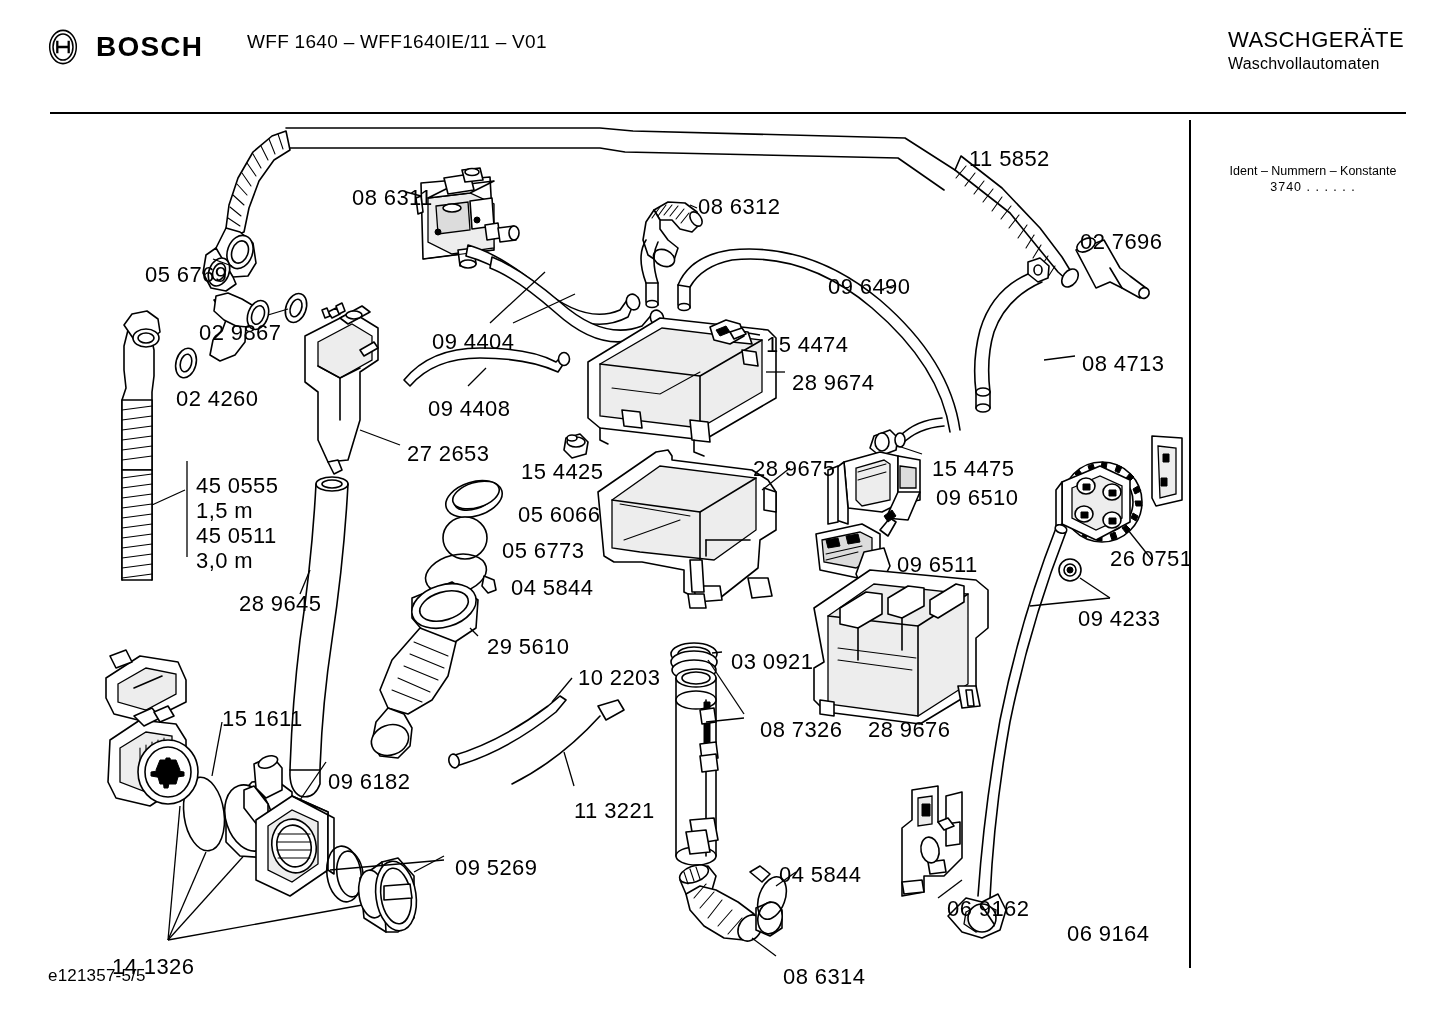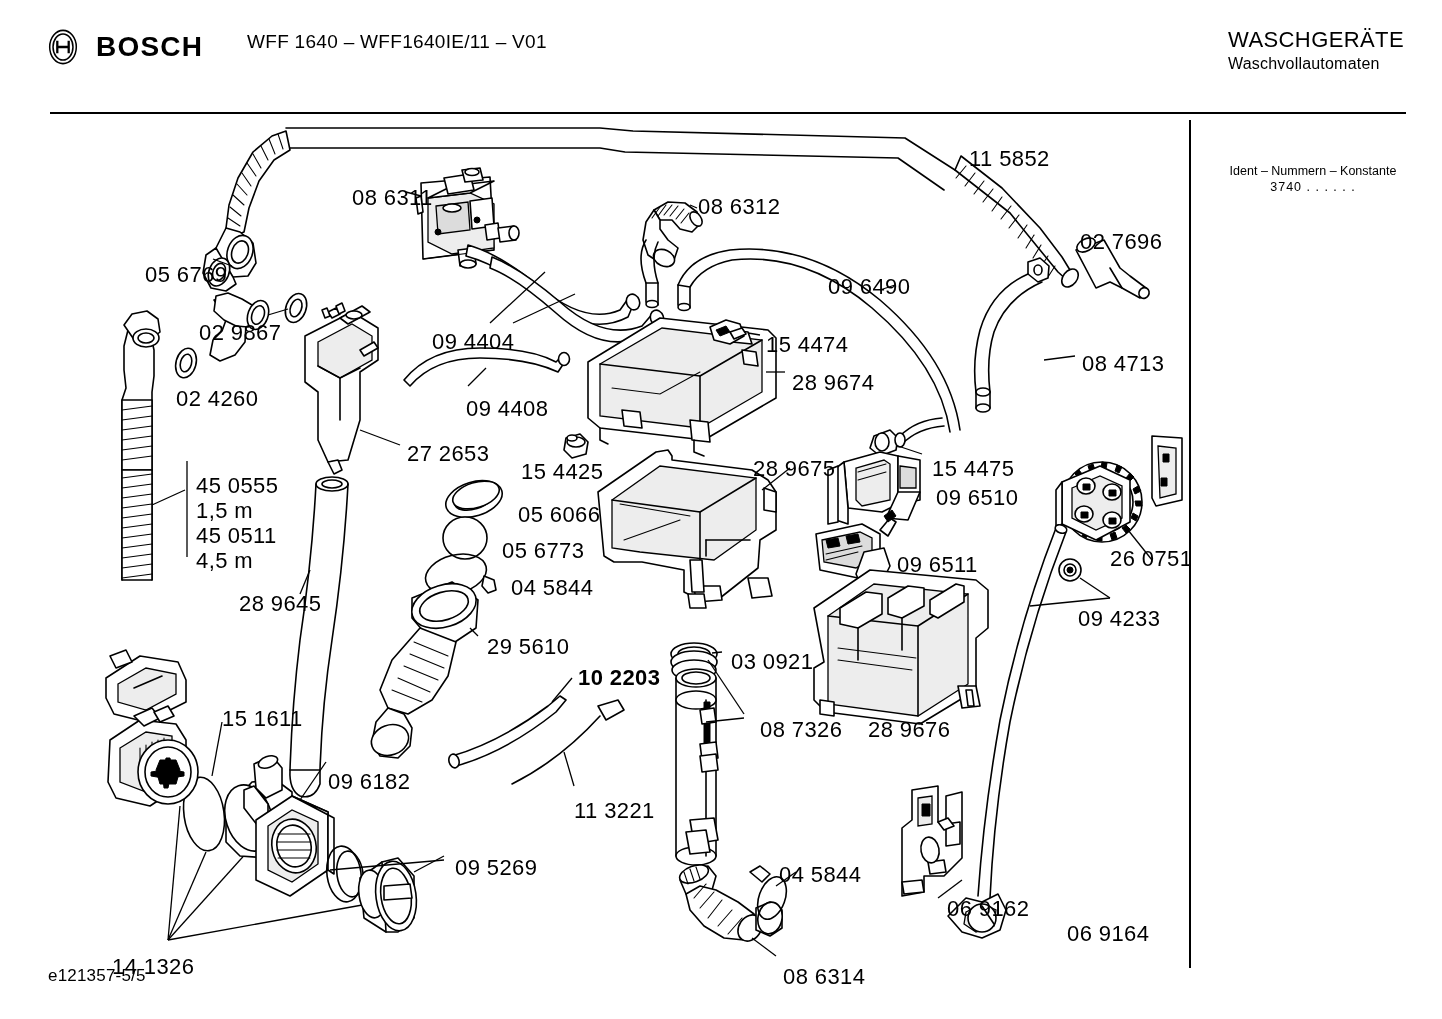--- a/index.html
+++ b/index.html
@@ -612,46 +612,46 @@
       <path class="o2" d="M982 906 L994 924"></path>
     </g>
 
   </svg>
 
   <div class="lbl" style="left:145px;top:262px;">05 6769</div>
   <div class="lbl" style="left:199px;top:320px;">02 9867</div>
   <div class="lbl" style="left:176px;top:386px;">02 4260</div>
   <div class="lbl" style="left:352px;top:185px;">08 6311</div>
   <div class="lbl" style="left:432px;top:329px;">09 4404</div>
-  <div class="lbl" style="left:466px;top:396px;">09 4408</div>
+  <div class="lbl" style="left:428px;top:396px;">09 4408</div>
   <div class="lbl" style="left:698px;top:194px;">08 6312</div>
   <div class="lbl" style="left:969px;top:146px;">11 5852</div>
   <div class="lbl" style="left:828px;top:274px;">09 6490</div>
   <div class="lbl" style="left:1080px;top:229px;">02 7696</div>
   <div class="lbl" style="left:1082px;top:351px;">08 4713</div>
   <div class="lbl" style="left:766px;top:332px;">15 4474</div>
   <div class="lbl" style="left:792px;top:370px;">28 9674</div>
   <div class="lbl" style="left:196px;top:473px;">45 0555</div>
   <div class="lbl" style="left:196px;top:498px;">1,5 m</div>
   <div class="lbl" style="left:196px;top:523px;">45 0511</div>
-  <div class="lbl" style="left:196px;top:548px;">4,5 m</div>
+  <div class="lbl" style="left:196px;top:548px;">3,0 m</div>
   <div class="lbl" style="left:239px;top:591px;">28 9645</div>
   <div class="lbl" style="left:407px;top:441px;">27 2653</div>
   <div class="lbl" style="left:521px;top:459px;">15 4425</div>
   <div class="lbl" style="left:518px;top:502px;">05 6066</div>
   <div class="lbl" style="left:502px;top:538px;">05 6773</div>
   <div class="lbl" style="left:511px;top:575px;">04 5844</div>
   <div class="lbl" style="left:487px;top:634px;">29 5610</div>
   <div class="lbl" style="left:753px;top:456px;">28 9675</div>
   <div class="lbl" style="left:932px;top:456px;">15 4475</div>
   <div class="lbl" style="left:936px;top:485px;">09 6510</div>
   <div class="lbl" style="left:897px;top:552px;">09 6511</div>
   <div class="lbl" style="left:1110px;top:546px;">26 0751</div>
   <div class="lbl" style="left:1078px;top:606px;">09 4233</div>
-  <div class="lbl" style="left:578px;top:665px;font-weight:bold;">10 2203</div>
+  <div class="lbl" style="left:578px;top:665px;">10 2203</div>
   <div class="lbl" style="left:574px;top:798px;">11 3221</div>
   <div class="lbl" style="left:731px;top:649px;">03 0921</div>
   <div class="lbl" style="left:760px;top:717px;">08 7326</div>
   <div class="lbl" style="left:868px;top:717px;">28 9676</div>
   <div class="lbl" style="left:222px;top:706px;">15 1611</div>
   <div class="lbl" style="left:328px;top:769px;">09 6182</div>
   <div class="lbl" style="left:455px;top:855px;">09 5269</div>
   <div class="lbl" style="left:112px;top:954px;">14 1326</div>
   <div class="lbl" style="left:779px;top:862px;">04 5844</div>
   <div class="lbl" style="left:783px;top:964px;">08 6314</div>

